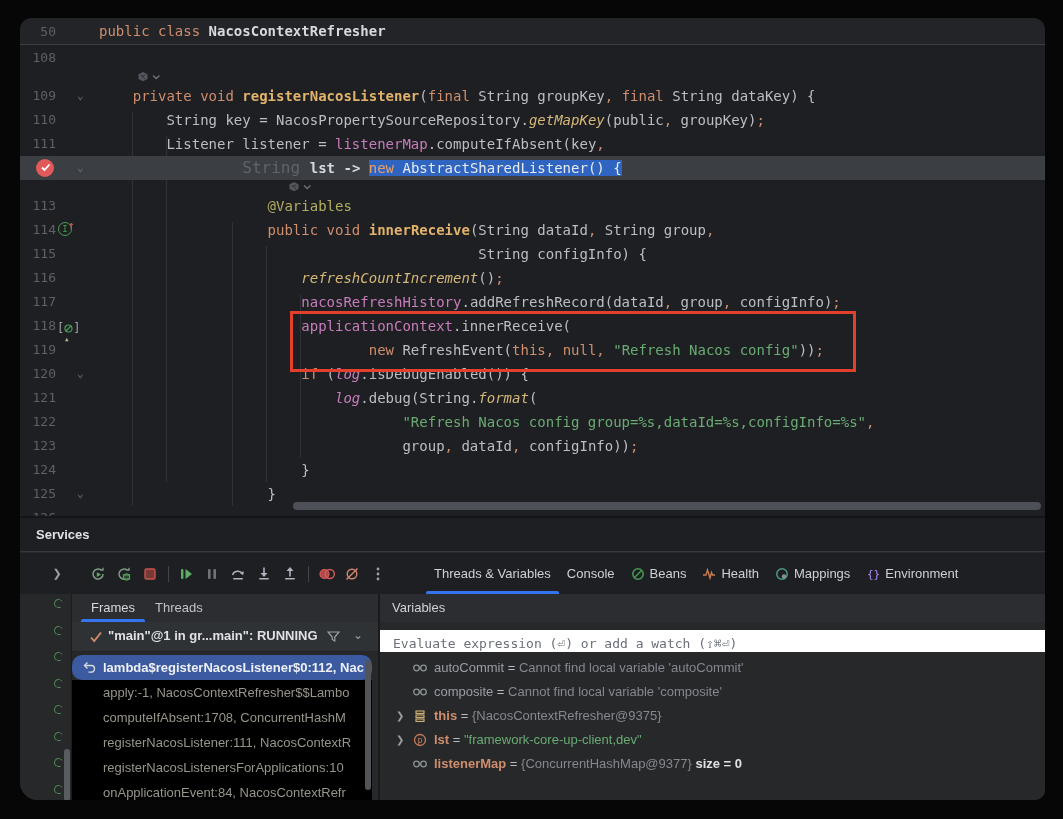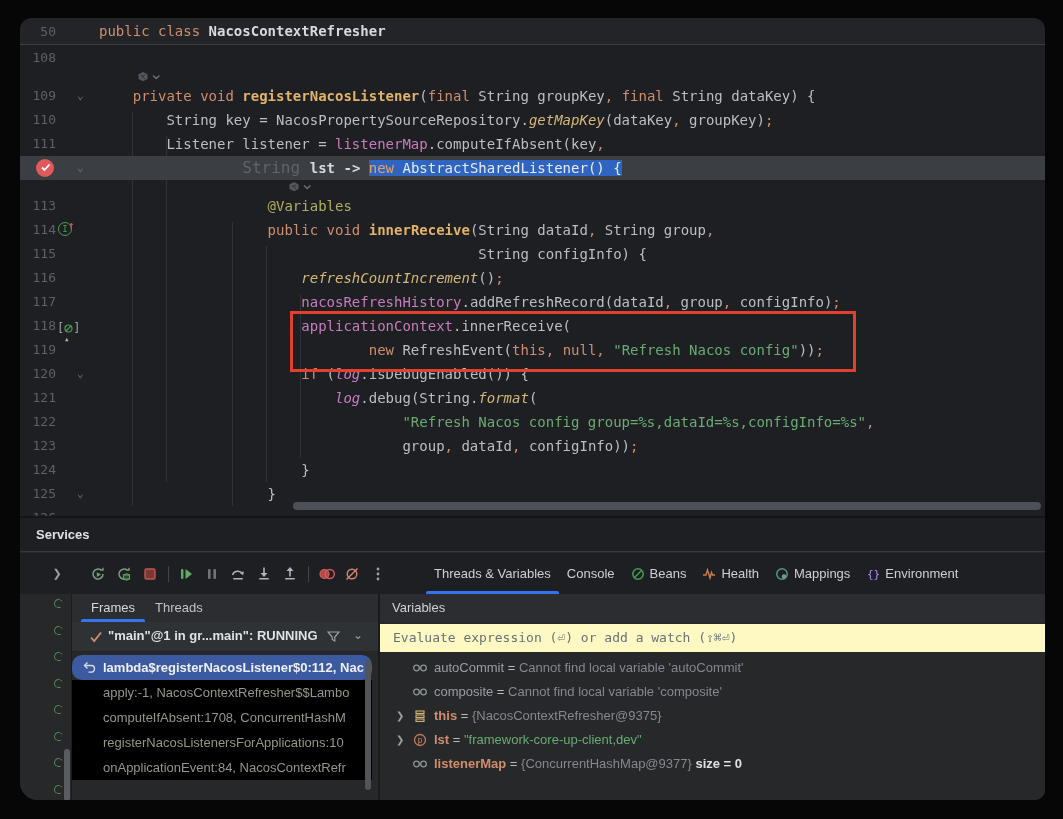--- a/index.html
+++ b/index.html
@@ -70,21 +70,21 @@
   #vars-label { position:absolute; left:320px; top:0; height:28px; line-height:28px; }
   #vdiv { position:absolute; left:358px; top:76px; width:2px; height:208px; background:#1a1b1d; }
   
   #selrow { position:absolute; left:52px; top:104px; width:306px; height:30px; background:#2f3235;
     border-bottom:1px solid #222426; }
   #selrow .chk { position:absolute; left:17px; top:8px; }
   #thread-label { position:absolute; left:36px; top:6px; color:#dfe1e5; font-weight:bold; white-space:nowrap;
     max-width:215px; overflow:hidden; }
   #funnel { position:absolute; left:255px; top:8px; }
   #sel-chv { position:absolute; left:281px; top:6px; color:#9da0a6; font-size:12px; }
-  #evalrow { position:absolute; left:360px; top:106px; width:665px; height:30px; background:#fef9c3;
+  #evalrow { position:absolute; left:360px; top:112px; width:665px; height:30px; background:#ffffff;
     border-bottom:1px solid #222426; }
   #evalrow span { position:absolute; left:13px; top:6px; color:#6b7078;
     font-family:"DejaVu Sans Mono", monospace; font-size:13px; }
   
   #frames { position:absolute; left:52px; top:134px; width:300px; height:150px; background:#26282a;
     overflow:hidden; padding-top:3px; }
   .frow { position:relative; height:25px; line-height:25px; padding-left:31px; white-space:nowrap;
     color:#97948a; overflow:hidden; width:300px;}
   .frow.fsel { background:#3b5aa0; color:#eef0f4; font-weight:bold;border-radius:10px; }
   .frow.flib { background:#000000; }
@@ -114,21 +114,21 @@
         <div class="irow">
           <span class="inlay-ic" style="left: 117px;">
             <svg width="34" height="12" viewBox="0 0 34 12">
               <path d="M6 1l4.5 2.3v4.6L6 10.2 1.5 7.9V3.3z" fill="#53565c"></path>
               <path d="M4 4l4 4M8.2 3.8L4.5 5.8" stroke="#2c2e31" stroke-width="1"></path>
               <path d="M16 4.5l3.2 3 3.2-3" fill="none" stroke="#6f737a" stroke-width="1.3"></path>
             </svg>
           </span>
         </div>
         <div class="erow"><div class="gut"><span class="num">109</span><span class="fold">⌄</span></div><div class="code"><span class="c-t">    </span><span class="c-k">private void </span><span class="c-m">registerNacosListener</span><span class="c-t">(</span><span class="c-k">final </span><span class="c-t">String groupKey</span><span class="c-p">,</span><span class="c-t"> </span><span class="c-k">final </span><span class="c-t">String dataKey) {</span></div></div>
-        <div class="erow"><div class="gut"><span class="num">110</span></div><div class="code"><span class="c-t">        String key = NacosPropertySourceRepository.</span><span class="c-mi">getMapKey</span><span class="c-t">(dataKey</span><span class="c-p">,</span><span class="c-t"> groupKey)</span><span class="c-p">;</span></div></div>
+        <div class="erow"><div class="gut"><span class="num">110</span></div><div class="code"><span class="c-t">        String key = NacosPropertySourceRepository.</span><span class="c-mi">getMapKey</span><span class="c-t">(public</span><span class="c-p">,</span><span class="c-t"> groupKey)</span><span class="c-p">;</span></div></div>
         <div class="erow"><div class="gut"><span class="num">111</span></div><div class="code"><span class="c-t">        Listener listener = </span><span class="c-f">listenerMap</span><span class="c-t">.computeIfAbsent(key</span><span class="c-p">,</span></div></div>
         <div class="erow exec"><div class="gut"><span class="num"></span><span class="bp"><svg width="18" height="18" viewBox="0 0 18 18">
                 <path d="M6 8.5l2.5 2.5 5-5.5" fill="none" stroke="#ffffff" stroke-width="1.8"></path>
               </svg></span><span class="fold">⌄</span></div><div class="code"><span class="c-t">                 </span><span class="c-hint">String </span><span class="c-b">lst -&gt; </span><span class="c-k sel">new</span><span class="c-t sel"> AbstractSharedListener() {</span></div></div>
         <div class="irow">
           <span class="inlay-ic" style="left: 268px;">
             <svg width="34" height="12" viewBox="0 0 34 12">
               <path d="M6 1l4.5 2.3v4.6L6 10.2 1.5 7.9V3.3z" fill="#53565c"></path>
               <path d="M4 4l4 4M8.2 3.8L4.5 5.8" stroke="#2c2e31" stroke-width="1"></path>
               <path d="M16 4.5l3.2 3 3.2-3" fill="none" stroke="#6f737a" stroke-width="1.3"></path>
@@ -322,20 +322,21 @@
     </div>
     <div id="frames">
         <div class="frow fsel"><span class="fic">
             <svg width="15" height="15" viewBox="0 0 15 15">
               <path d="M5.5 2.5L2.5 5.5l3 3" fill="none" stroke="#d6d9de" stroke-width="1.4"></path>
               <path d="M2.8 5.5h6.4a3.3 3.3 0 0 1 0 6.6H6.5" fill="none" stroke="#d6d9de" stroke-width="1.4"></path>
             </svg>
           </span><span>lambda$registerNacosListener$0:112, Nac</span></div>
         <div class="frow flib"><span>apply:-1, NacosContextRefresher$$Lambo</span></div>
         <div class="frow flib"><span>computeIfAbsent:1708, ConcurrentHashM</span></div>
+        <div class="frow flib"><span>registerNacosListener:111, NacosContextR</span></div>
         <div class="frow flib"><span>registerNacosListenersForApplications:10</span></div>
         <div class="frow flib"><span>onApplicationEvent:84, NacosContextRefr</span></div>
       </div>
     <div id="frames-sb"></div>
     <div id="vdiv"></div>
     <div id="vars">
         <div class="vrow"><span class="vic">
             <svg width="16" height="16" viewBox="0 0 16 16">
               <circle cx="4.5" cy="8" r="2.8" fill="none" stroke="#8a938f" stroke-width="1.3"></circle>
               <circle cx="11.5" cy="8" r="2.8" fill="none" stroke="#8a938f" stroke-width="1.3"></circle>

